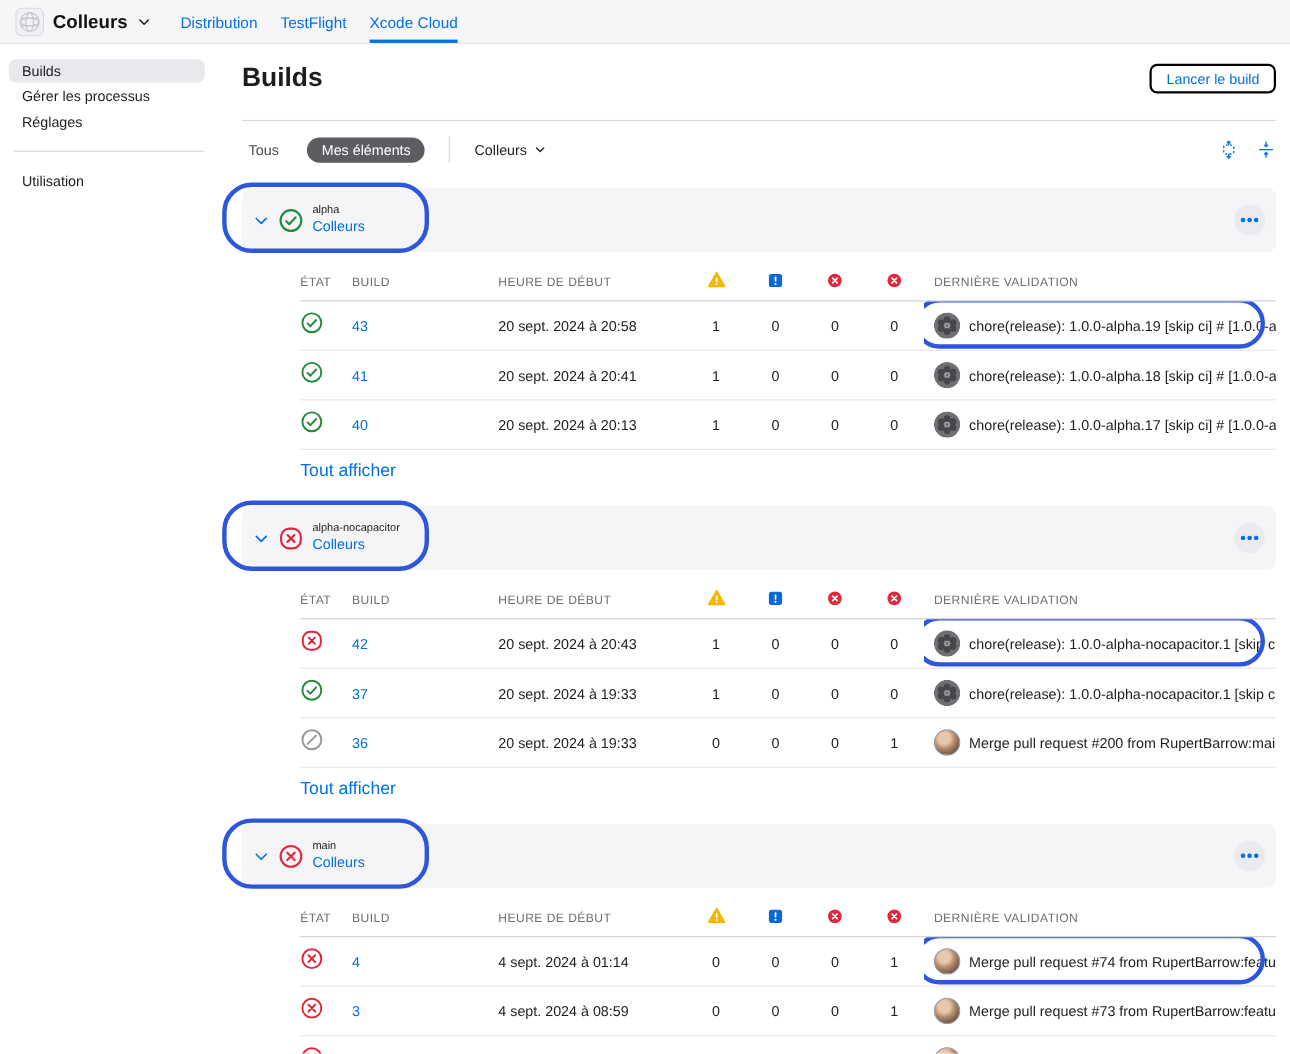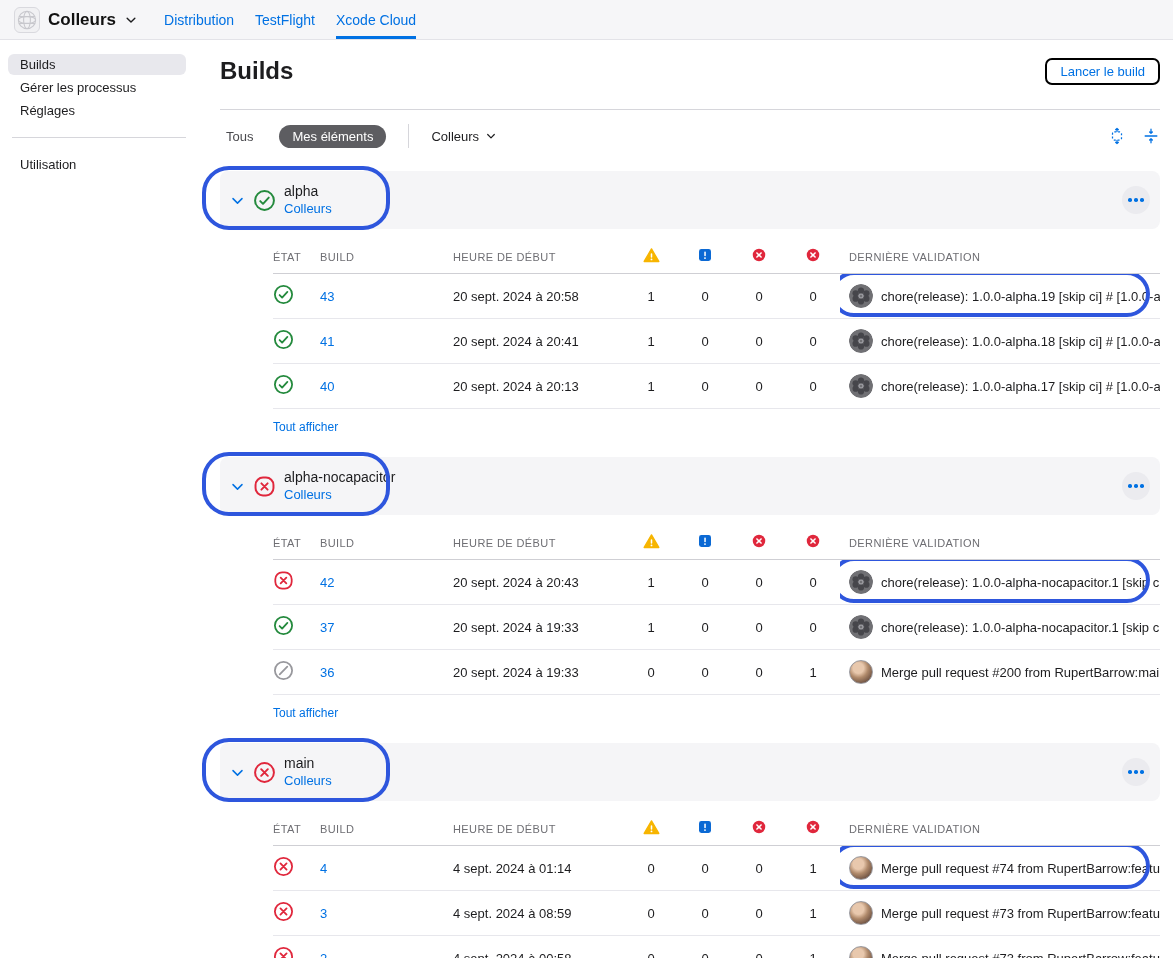--- a/index.html
+++ b/index.html
@@ -36,39 +36,39 @@
   .dropdown { display:flex; align-items:center; gap:6px; font-size:13px; color:#1d1d1f; cursor:pointer; }
   .filter-icons { margin-left:auto; display:flex; gap:16px; align-items:center; }
   .icon-btn { cursor:pointer; display:flex; }
 
   
   .group { margin-top:22px; }
   .group-band { position:relative; height:58px; background:#f5f5f7; border-radius:8px; display:flex; align-items:center; padding:0 10px 0 8px; }
   .g-chevron { margin:0 8px 0 2px; cursor:pointer; display:flex; }
   .g-status { margin-right:8px; display:flex; }
   .g-names { line-height:1.3; }
-  .g-name { font-size:14px; color:#1d1d1f; }
+  .g-name { font-size:10px; color:#1d1d1f; }
   .g-app { font-size:13px; color:#0071e3; cursor:pointer; }
   .menu-btn { margin-left:auto; width:28px; height:28px; border-radius:50%; background:#ebebef; display:flex; align-items:center; justify-content:center; gap:2.5px; cursor:pointer; }
   .menu-btn i { width:3.5px; height:3.5px; border-radius:50%; background:#0071e3; }
 
   .tbl { margin-left:53px; margin-top:12px; }
   .tr { display:grid; grid-template-columns:47px 133px 171px 54px 54px 54px 54px 1fr; align-items:center; }
   .thead { height:33px; border-bottom:1px solid #cfcfd4; }
   .th { font-size:11px; color:#6e6e73; letter-spacing:.4px; }
   .row { height:45px; border-bottom:1px solid #e7e7ec; }
   .c { justify-self:center; }
   .build-link { font-size:13px; color:#0071e3; cursor:pointer; text-decoration:none; }
   .date { font-size:13px; }
   .cnt { font-size:13px; }
   .valid { position:relative; display:flex; align-items:center; gap:8px; font-size:13px; overflow:hidden; white-space:nowrap; height:100%; padding-left:9px; }
   .valid .txt { overflow:hidden; }
   .avatar { width:24px; height:24px; border-radius:50%; flex:none; }
   .avatar-human { background:radial-gradient(circle at 38% 32%, #e8c8ad 0 26%, #b08a6b 48%, #6f5343 78%, #41332b 100%); border:1px solid #9a9aa0; }
-  .show-all { margin:11px 0 0 53px; font-size:12px; color:#0071e3; cursor:pointer; display:inline-block; }
+  .show-all { margin:11px 0 0 53px; font-size:16px; color:#0071e3; cursor:pointer; display:inline-block; }
 
   
   .annotation { position:absolute; border:4px solid #2e56dd; border-radius:27px; pointer-events:none; }
   .annotation.hd { left:-18px; top:-5px; width:188px; height:64px; }
   .annotation.v { left:-9px; right:10px; top:-3px; height:46px; border-radius:24px; }
 </style>
 </head>
 <body>
 
 <svg width="0" height="0" style="position:absolute">

